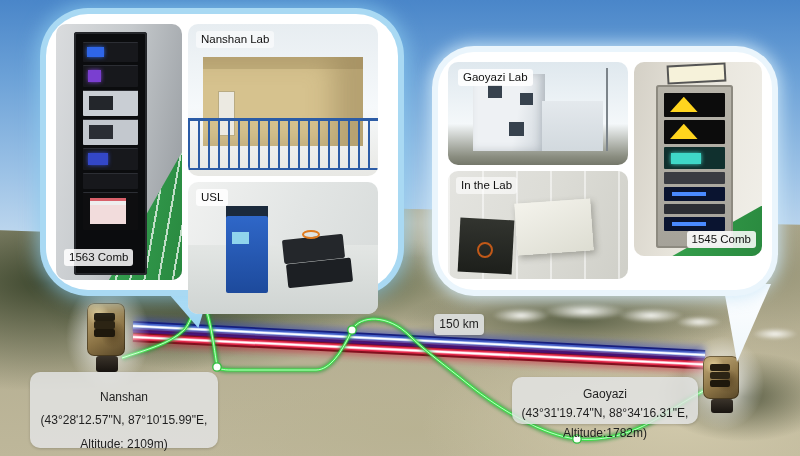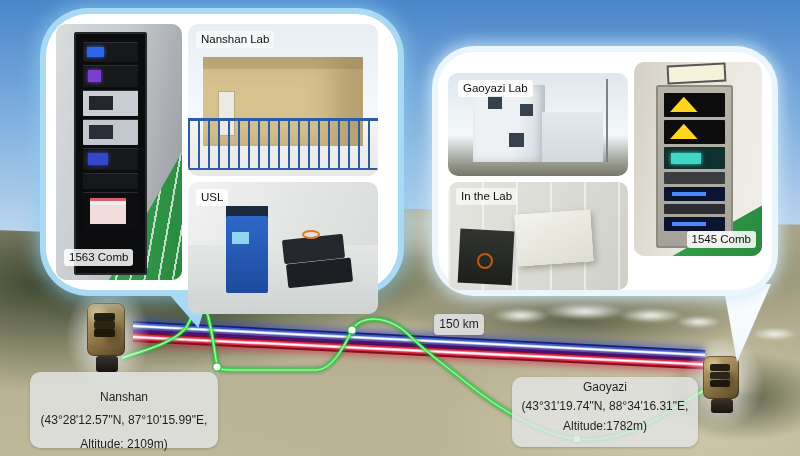--- a/index.html
+++ b/index.html
@@ -114,21 +114,21 @@
   .monitor{position:absolute;left:26%;top:1%;width:46%;height:10%;background:#f6f2da;border:2px solid #555;transform:rotate(-3deg);}
   .spec{position:absolute;left:10%;top:15%;width:46%;height:64%;background:#ffd51e;clip-path:polygon(0 100%,50% 0,100% 100%);}
 
   .scr{display:block;}
 
   
   .maplabel{position:absolute;z-index:4;background:rgba(226,227,228,.84);border-radius:10px;
     text-align:center;color:#1f1f1f;font-size:12px;box-shadow:0 1px 3px rgba(0,0,0,.18);}
   .dist{left:434px;top:314px;width:50px;height:21px;line-height:21px;border-radius:4px;background:rgba(223,225,225,.9);}
   .site-nanshan{left:30px;top:372px;width:188px;height:76px;padding-top:14px;line-height:1.95;}
-  .site-gaoyazi{left:512px;top:377px;width:186px;height:70px;padding-top:1px;line-height:1.62;}
+  .site-gaoyazi{left:512px;top:377px;width:186px;height:47px;padding-top:8px;line-height:1.62;}
 </style>
 </head>
 <body>
 
 <div id="stage">
 
   <div class="sky"></div>
   <div class="terrain"></div>
 
   <div class="snow" style="left:492px;top:308px;width:58px;height:15px;"></div>
@@ -248,21 +248,21 @@
           <div class="box2"></div>
           <div class="coil"></div>
           <span class="chip" style="left:8px;top:7px;">USL</span>
         </div>
       </div>
     </div>
   </div>
 
   <div class="bubble right">
     <div class="brow">
-      <div class="bcol" style="width:180px;margin-top:11px;">
+      <div class="bcol" style="width:180px;">
         <div class="photo plab2">
           <div class="main"></div>
           <div class="wing"></div>
           <div class="w1"></div>
           <div class="w2"></div>
           <div class="w3"></div>
           <div class="mast"></div>
           <span class="chip" style="left:10px;top:7px;">Gaoyazi Lab</span>
         </div>
         <div class="photo pinlab">

